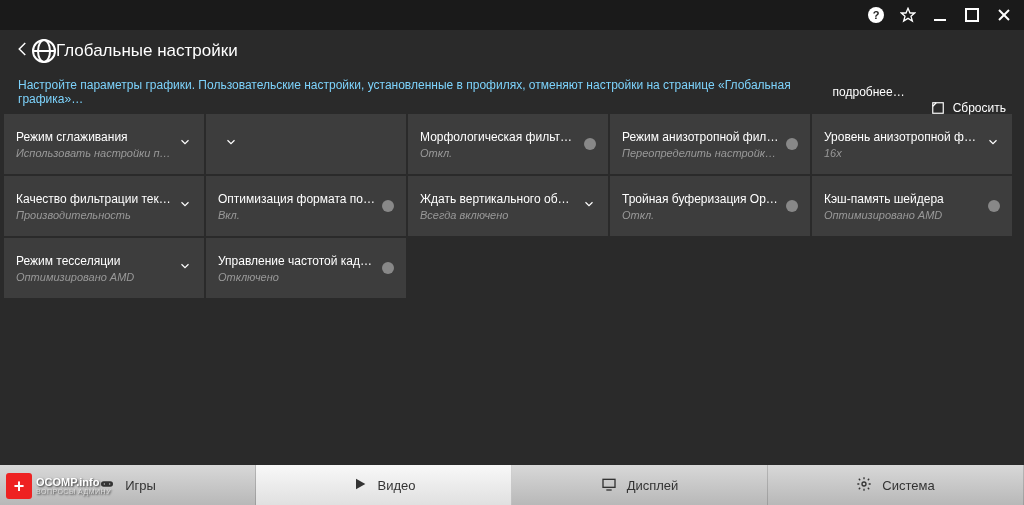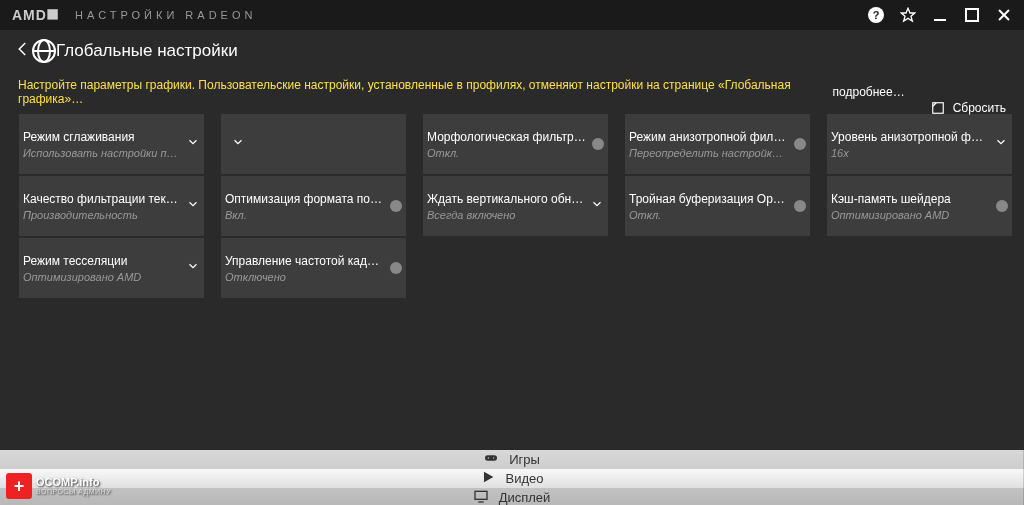--- a/index.html
+++ b/index.html
@@ -14,53 +14,49 @@
     .help-circle { width: 16px; height: 16px; border-radius: 50%; background: #fff; color: #222; font-size: 11px; font-weight: bold; display: flex; align-items: center; justify-content: center; }
 
     .header { height: 42px; display: flex; align-items: center; padding: 0 14px; gap: 0; }
     .back-arrow { color: #fff; cursor: pointer; }
     .globe-icon { width: 24px; height: 24px; border: 2px solid #fff; border-radius: 50%; position: relative; display: flex; align-items: center; justify-content: center; }
     .globe-icon::before { content: ''; position: absolute; width: 100%; height: 2px; background: #fff; }
     .globe-icon::after { content: ''; position: absolute; width: 10px; height: 20px; border: 2px solid #fff; border-radius: 50%; }
     .page-title { color: #fff; font-size: 17px; font-weight: 300; }
 
     .info-bar { height: 40px; display: flex; align-items: center; padding: 0 18px; }
-    .info-text { color: #fde047; font-size: 12px; }
+    .info-text { color: #7dd3fc; font-size: 12px; }
     .info-actions { margin-left: auto; display: flex; gap: 26px; align-items: center; }
     .info-link { color: #fff; font-size: 12px; cursor: pointer; }
     .reset-btn { display: flex; align-items: center; gap: 8px; color: #fff; font-size: 12px; cursor: pointer; margin-top: 32px; }
 
     .grid { display: grid; grid-template-columns: repeat(5, 200px); gap: 2px; padding: 2px 4px; }
-    .card { background: rgba(80,80,80,0.5); height: 60px; padding: 10px 4px; display: flex; align-items: center; justify-content: space-between; cursor: pointer; margin-left: 15px; }
+    .card { background: rgba(80,80,80,0.5); height: 60px; padding: 10px 12px; display: flex; align-items: center; justify-content: space-between; cursor: pointer; }
     .card-text { overflow: hidden; flex: 1; min-width: 0; }
     .card-title { color: #fff; font-size: 12px; white-space: nowrap; overflow: hidden; text-overflow: ellipsis; }
     .card-value { color: #999; font-size: 11px; margin-top: 3px; white-space: nowrap; overflow: hidden; text-overflow: ellipsis; font-style: italic; }
     .card-ctrl { flex-shrink: 0; margin-left: 6px; }
     .chevron svg { width: 14px; height: 14px; }
     .toggle { width: 12px; height: 12px; border-radius: 50%; background: #888; }
 
-    .footer { position: absolute; bottom: 0; left: 0; right: 0; height: 55px; background: linear-gradient(to bottom, #d8d8d8, #b8b8b8); display: flex; flex-direction: column; }
+    .footer { position: absolute; bottom: 0; left: 0; right: 0; height: 40px; background: linear-gradient(to bottom, #d8d8d8, #b8b8b8); display: flex; }
     .tab { flex: 1; display: flex; align-items: center; justify-content: center; gap: 10px; font-size: 13px; color: #333; cursor: pointer; border-right: 1px solid rgba(0,0,0,0.15); }
     .tab.active { background: linear-gradient(to bottom, #f8f8f8, #e0e0e0); }
     .tab svg { width: 16px; height: 16px; }
 
     .watermark { position: absolute; left: 6px; bottom: 6px; display: flex; align-items: center; gap: 4px; z-index: 10; }
     .wm-badge { width: 26px; height: 26px; background: #e22; border-radius: 3px; display: flex; align-items: center; justify-content: center; color: #fff; font-weight: bold; font-size: 18px; }
     .wm-text { display: flex; flex-direction: column; line-height: 1; }
     .wm-main { color: #fff; font-weight: bold; font-size: 11px; text-shadow: 1px 1px 2px rgba(0,0,0,0.8); }
     .wm-sub { color: #ddd; font-size: 7px; letter-spacing: 0.5px; text-shadow: 1px 1px 2px rgba(0,0,0,0.8); }
   </style>
 </head>
 <body>
 
 <div class="titlebar">
-  <div class="logo">
-    <span class="amd-logo">AMD⯀</span>
-    <span class="app-title">НАСТРОЙКИ RADEON</span>
-  </div>
   <div class="titlebar-right">
     <div class="tb-icon">
         <div class="help-circle">?</div>
       </div>
     <div class="tb-icon">
       <svg viewBox="0 0 24 24" fill="none" stroke="#fff" stroke-width="2">
           <polygon points="12,2 15,9 22,9 16.5,14 18.5,21 12,17 5.5,21 7.5,14 2,9 9,9"></polygon>
         </svg>
     </div>
     <div class="tb-icon">

